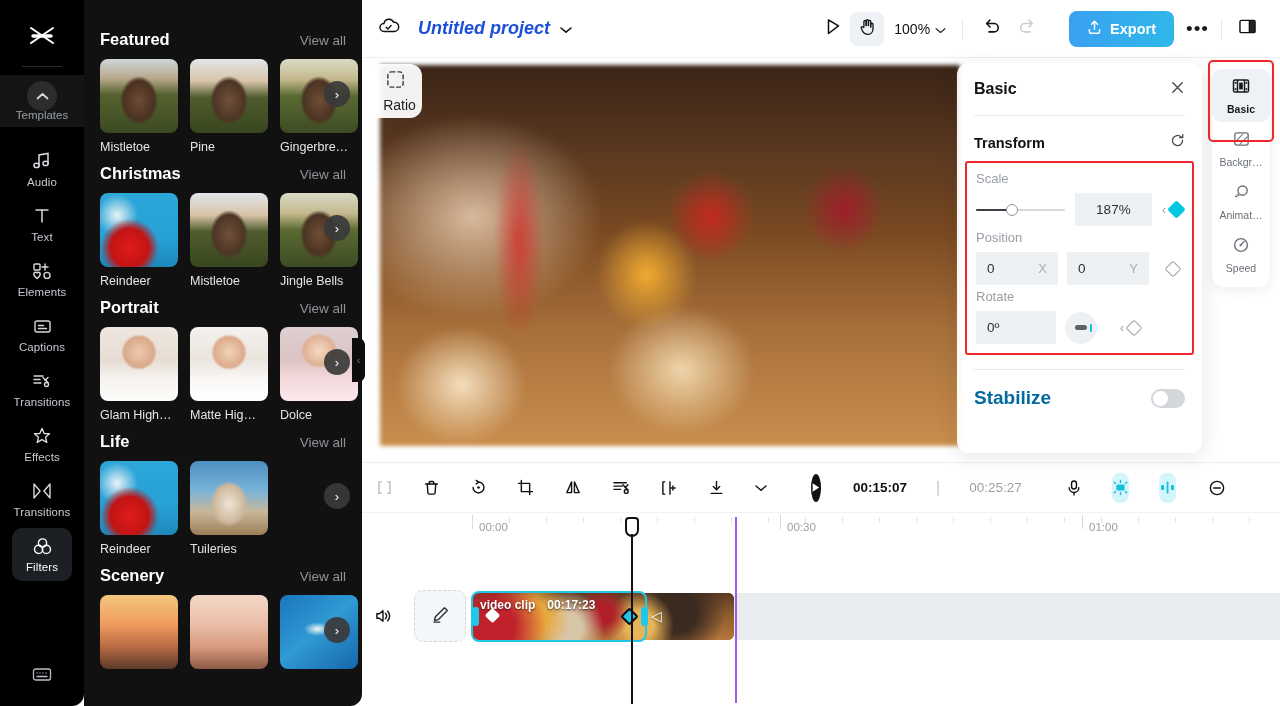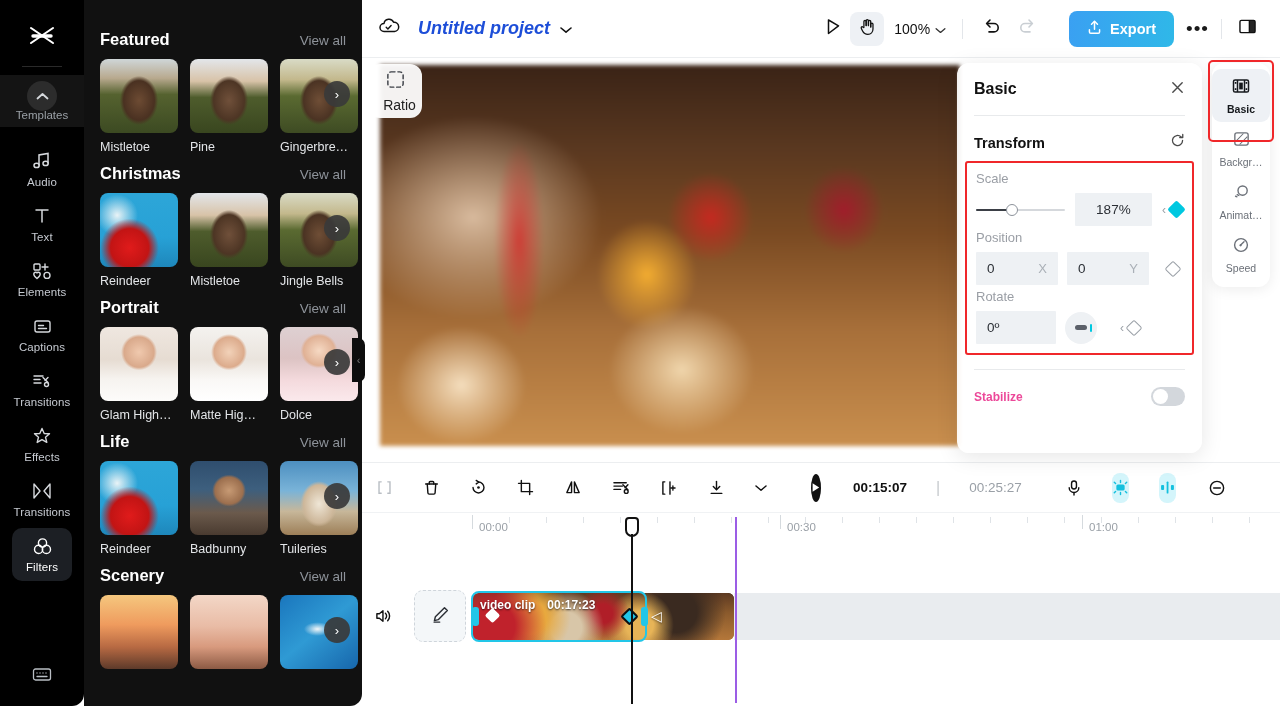--- a/index.html
+++ b/index.html
@@ -208,21 +208,21 @@
   .dia-fill { width:13px;height:13px;background:#00c8e0;transform:rotate(45deg);border-radius:2px;cursor:pointer; }
   .dia-out { width:12px;height:12px;border:1.5px solid #9aa0a7;transform:rotate(45deg);border-radius:2px;cursor:pointer; }
   .pos-row, .rot-row { display:flex; align-items:center; gap:9px; }
   .dial {
     width:32px;height:32px;border-radius:50%;background:#eef1f4;
     display:flex;align-items:center;justify-content:center;position:relative;cursor:pointer;
   }
   .dial-handle { width:12px;height:5px;border-radius:3px;background:#5b6069; }
   .dial-tick { position:absolute; right:5px; width:2px;height:8px;background:#00c8e0;border-radius:1px; }
   .stab-row { display:flex; align-items:center; justify-content:space-between; margin-top: 17px; }
-  .stab-label { font-size:12px; font-weight:bold; color:#ec4899; }
+  .stab-label { font-size:19px; font-weight:bold; color:#0369a1; }
   .toggle { width:34px;height:19px;border-radius:10px;background:#d3d7dc;position:relative;cursor:pointer; }
   .toggle i { position:absolute;left:2px;top:2px;width:15px;height:15px;border-radius:50%;background:#fff; }
 
   
   .rrail {
     position:absolute; right: 10px; top: 63px; width: 58px;
     background:#ffffff; border-radius: 12px;
     box-shadow: 0 2px 14px rgba(0,0,0,.08);
     padding: 6px 0; z-index: 18;
   }
@@ -506,24 +506,20 @@
           <div class="arrow-next">›</div>
         </div>
         <div class="sec-head">
           <span class="sec-title">Life</span>
           <span class="view-all">View all</span>
         </div>
         <div class="grid">
           <div class="card">
             <div class="thumb art-santa"></div>
             <div class="card-label">Reindeer</div>
-          </div>
-          <div class="card">
-            <div class="thumb art-badbunny"></div>
-            <div class="card-label">Badbunny</div>
           </div>
           <div class="card">
             <div class="thumb art-tuileries"></div>
             <div class="card-label">Tuileries</div>
           </div>
           <div class="arrow-next">›</div>
         </div>
         <div class="sec-head">
           <span class="sec-title">Scenery</span>
           <span class="view-all">View all</span>

